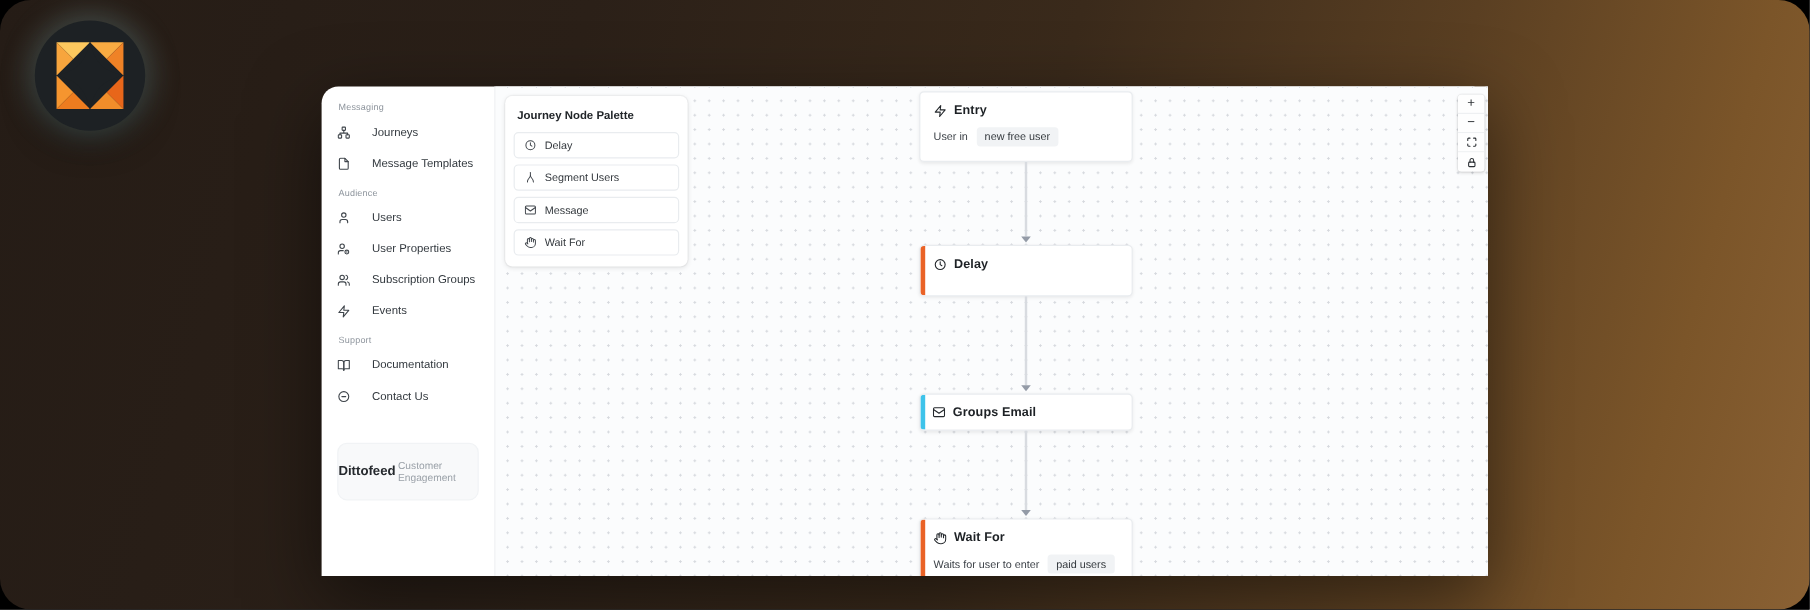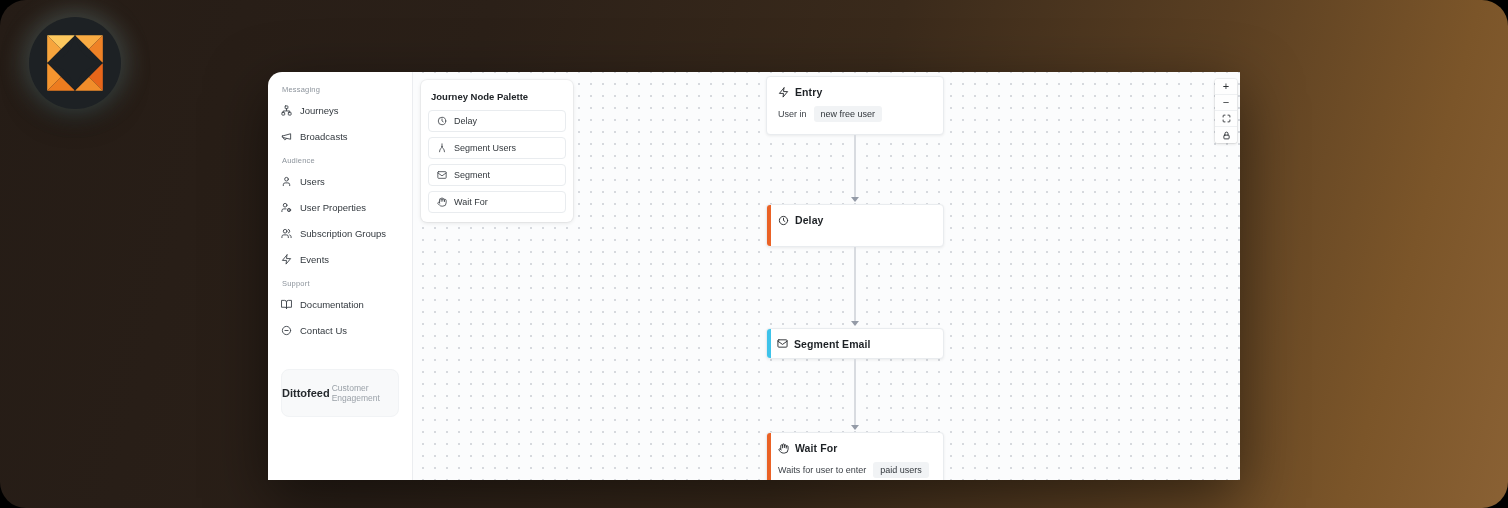--- a/index.html
+++ b/index.html
@@ -25,21 +25,21 @@
     margin-top:32px;
   }
 
   
   .sidebar {
     width:145px; flex:0 0 145px; border-right:1px solid #ebedf0;
     padding:13px 13px 0 13px; display:flex; flex-direction:column;
   }
   .section-label { font-size:7.5px; color:#8d949c; letter-spacing:.2px; margin:7px 0 3px 1px; }
   .section-label:first-child { margin-top:0; }
-  .side-item { display:flex; align-items:center; gap:8px; height:26px; color:#32383e; cursor:pointer; }
+  .side-item { display:flex; align-items:center; gap:18px; height:26px; color:#32383e; cursor:pointer; }
   .side-item svg { width:11px; height:11px; stroke:#3f454b; flex:0 0 11px; }
   .side-item span.lbl { font-size:9.5px; white-space:nowrap; }
   .brand-card {
     margin-top:26px; height:48px; background:#f8f9fa; border:1px solid #f1f3f5; border-radius:8px;
     display:flex; flex-direction:row; align-items:center; justify-content:center; gap:2px;
   }
   .brand-name { font-size:11px; font-weight:bold; color:#25292d; }
   .brand-tag  { font-size:8.5px; color:#9aa1a8; }
 
   
@@ -130,24 +130,24 @@
         <svg viewBox="0 0 24 24" fill="none" stroke-width="2" stroke-linecap="round" stroke-linejoin="round">
             <rect x="9" y="2" width="6" height="6" rx="1"></rect>
             <rect x="2" y="16" width="6" height="6" rx="1"></rect>
             <rect x="16" y="16" width="6" height="6" rx="1"></rect>
             <path d="M5 16v-3h14v3M12 12V8"></path>
           </svg>
         <span class="lbl">Journeys</span>
       </div>
       <div class="side-item">
         <svg viewBox="0 0 24 24" fill="none" stroke-width="2" stroke-linecap="round" stroke-linejoin="round">
-            <path d="M3 11l18-5v12L3 14v-3z"></path>
-            <path d="M11.6 16.8a3 3 0 1 1-5.8-1.6"></path>
-          </svg>
-        <span class="lbl">Broadcasts</span>
+            <path d="M14 2H6a2 2 0 0 0-2 2v16a2 2 0 0 0 2 2h12a2 2 0 0 0 2-2V8z"></path>
+            <polyline points="14 2 14 8 20 8"></polyline>
+          </svg>
+        <span class="lbl">Message Templates</span>
       </div>
 
       <div class="section-label">Audience</div>
 
       <div class="side-item">
         <svg viewBox="0 0 24 24" fill="none" stroke-width="2" stroke-linecap="round" stroke-linejoin="round">
             <path d="M19 21v-2a4 4 0 0 0-4-4H9a4 4 0 0 0-4 4v2"></path>
             <circle cx="12" cy="7" r="4"></circle>
           </svg>
         <span class="lbl">Users</span>
@@ -217,21 +217,21 @@
               <path d="M12 8c0 5-6 5-6 13"></path>
               <path d="M12 8c0 5 6 5 6 13"></path>
             </svg>
           <span>Segment Users</span>
         </div>
         <div class="palette-item">
           <svg viewBox="0 0 24 24" fill="none" stroke-width="2" stroke-linecap="round" stroke-linejoin="round">
               <rect x="2" y="4" width="20" height="16" rx="2"></rect>
               <polyline points="2 7 12 14 22 7"></polyline>
             </svg>
-          <span>Segment</span>
+          <span>Message</span>
         </div>
         <div class="palette-item">
           <svg viewBox="0 0 24 24" fill="none" stroke-width="2" stroke-linecap="round" stroke-linejoin="round">
               <path d="M18 11V6a2 2 0 0 0-4 0"></path>
               <path d="M14 10V4a2 2 0 0 0-4 0v2"></path>
               <path d="M10 10.5V6a2 2 0 0 0-4 0v8"></path>
               <path d="M18 8a2 2 0 1 1 4 0v6a8 8 0 0 1-8 8h-2c-2.8 0-4.5-.86-5.99-2.34l-3.6-3.6a2 2 0 0 1 2.83-2.82L7 15"></path>
             </svg>
           <span>Wait For</span>
         </div>
@@ -267,21 +267,21 @@
       <div class="edge" style="top:175px;height:74px;"></div>
       <div class="edge-arrow" style="top:249px;"></div>
 
       <div class="node compact" style="top:256px;height:31px;">
         <div class="accent accent-cyan"></div>
         <div class="node-title">
           <svg viewBox="0 0 24 24" fill="none" stroke-width="2" stroke-linecap="round" stroke-linejoin="round">
               <rect x="2" y="4" width="20" height="16" rx="2"></rect>
               <polyline points="2 7 12 14 22 7"></polyline>
             </svg>
-          <b>Segment Email</b>
+          <b>Groups Email</b>
         </div>
       </div>
 
       <div class="edge" style="top:287px;height:66px;"></div>
       <div class="edge-arrow" style="top:353px;"></div>
 
       <div class="node" style="top:360px;height:60px;">
         <div class="accent accent-orange"></div>
         <div class="node-title">
           <svg viewBox="0 0 24 24" fill="none" stroke-width="2" stroke-linecap="round" stroke-linejoin="round">

